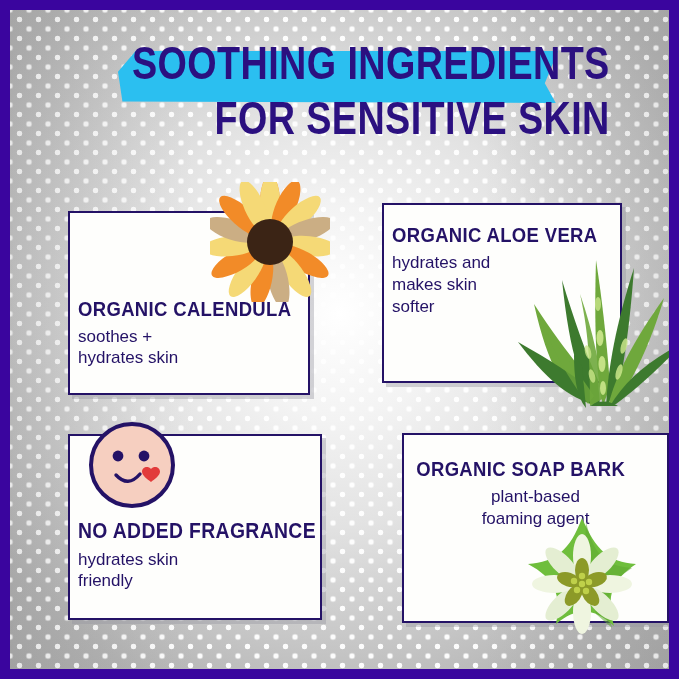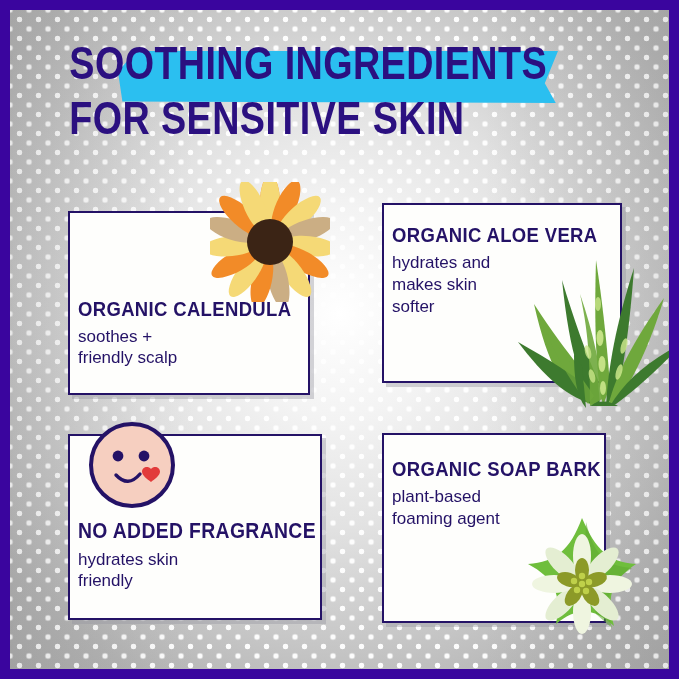--- a/index.html
+++ b/index.html
@@ -30,21 +30,21 @@
     opacity:.96;
   }
   .vig{
     position:absolute;inset:0;
     background:linear-gradient(90deg, rgba(120,120,120,.16) 0%, rgba(255,255,255,0) 28%, rgba(255,255,255,0) 72%, rgba(120,120,120,.16) 100%);
     pointer-events:none;
   }
 
   
   .title-wrap{
-    position:absolute;left:0;top:30px;width:659px;text-align:left;
+    position:absolute;left:0;top:30px;width:659px;text-align:right;
   }
   .brush{
     position:absolute;left:108px;top:11px;
     width:440px;height:52px;
     background:#2BBFF0;
     clip-path:polygon(4% 0%, 100% 0%, 97% 62%, 99.5% 100%, 1% 97%, 0% 40%);
   }
   .t-line{
     position:relative;
     font-family:"Liberation Sans Narrow","Liberation Sans", sans-serif;
@@ -90,21 +90,21 @@
     white-space:pre-line;
   }
 
   
   #card-calendula{left:58px;top:201px;width:242px;height:184px;}
   #card-calendula .inner{bottom:24px;margin-top:31px;}
   #card-aloe{left:372px;top:193px;width:240px;height:180px;}
   #card-aloe .inner{top:18px;}
   #card-fragrance{left:58px;top:424px;width:254px;height:186px;}
   #card-fragrance .inner{bottom:26px;}
-  #card-soapbark{left:372px;top:423px;width:224px;height:190px;}
+  #card-soapbark{left:392px;top:423px;width:267px;height:190px;text-align:center;}
   #card-soapbark .inner{top:22px;}
 
   
   #card-fragrance .c-head{font-size:22px;}
 
   .art{position:absolute;pointer-events:none;}
   #art-calendula{left:200px;top:172px;width:120px;height:120px;}
   #art-aloe{left:494px;top:236px;width:185px;height:162px;}
   #art-smiley{left:76px;top:409px;width:92px;height:92px;}
   #art-soapbark{left:502px;top:508px;width:140px;height:135px;}
@@ -121,21 +121,21 @@
   <div class="title-wrap">
     <div class="brush"></div>
     <div class="t-line t1">SOOTHING INGREDIENTS</div>
     <div class="t-line t2">FOR SENSITIVE SKIN</div>
   </div>
 
   <div class="card" id="card-calendula">
     <div class="inner">
       <div class="c-head">ORGANIC CALENDULA</div>
       <div class="c-body">soothes +
-friendly scalp</div>
+hydrates skin</div>
     </div>
   </div>
 
   <div class="card" id="card-aloe">
     <div class="inner">
       <div class="c-head">ORGANIC ALOE VERA</div>
       <div class="c-body">hydrates and
 makes skin
 softer</div>
     </div>

